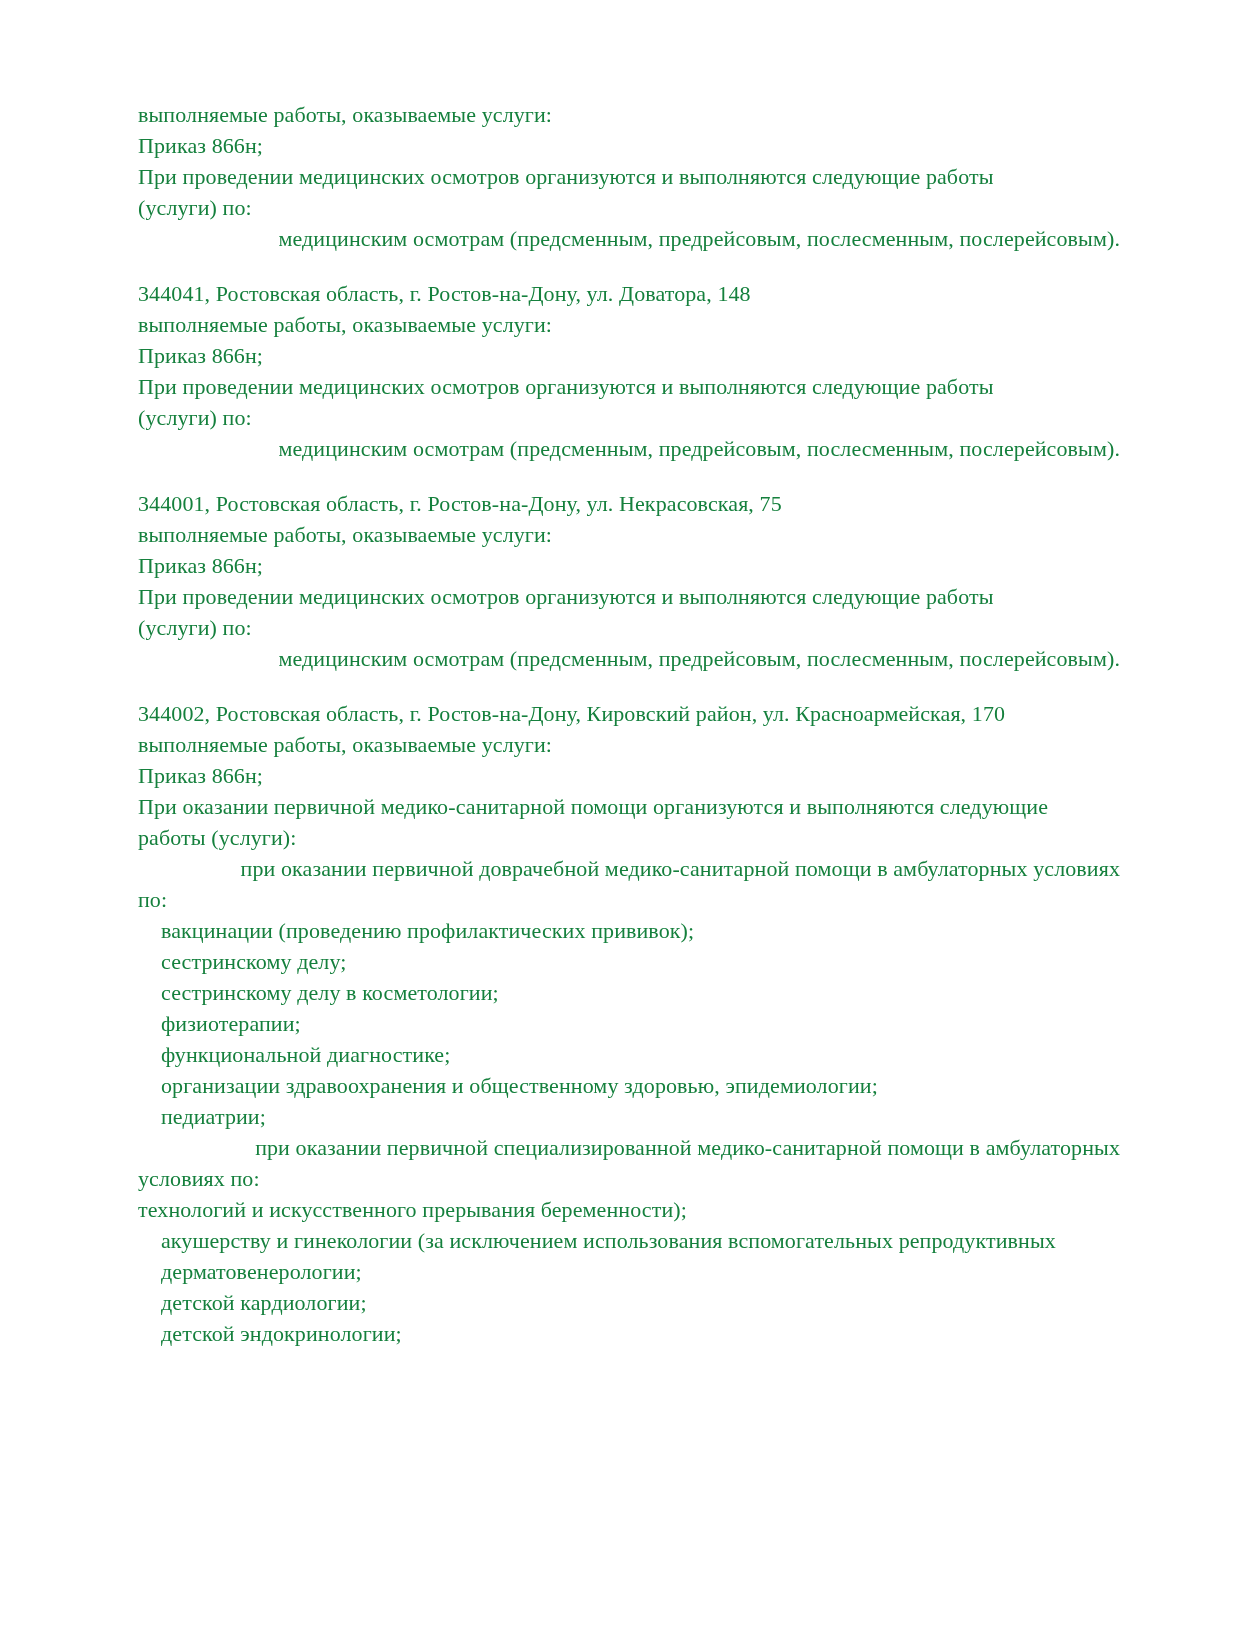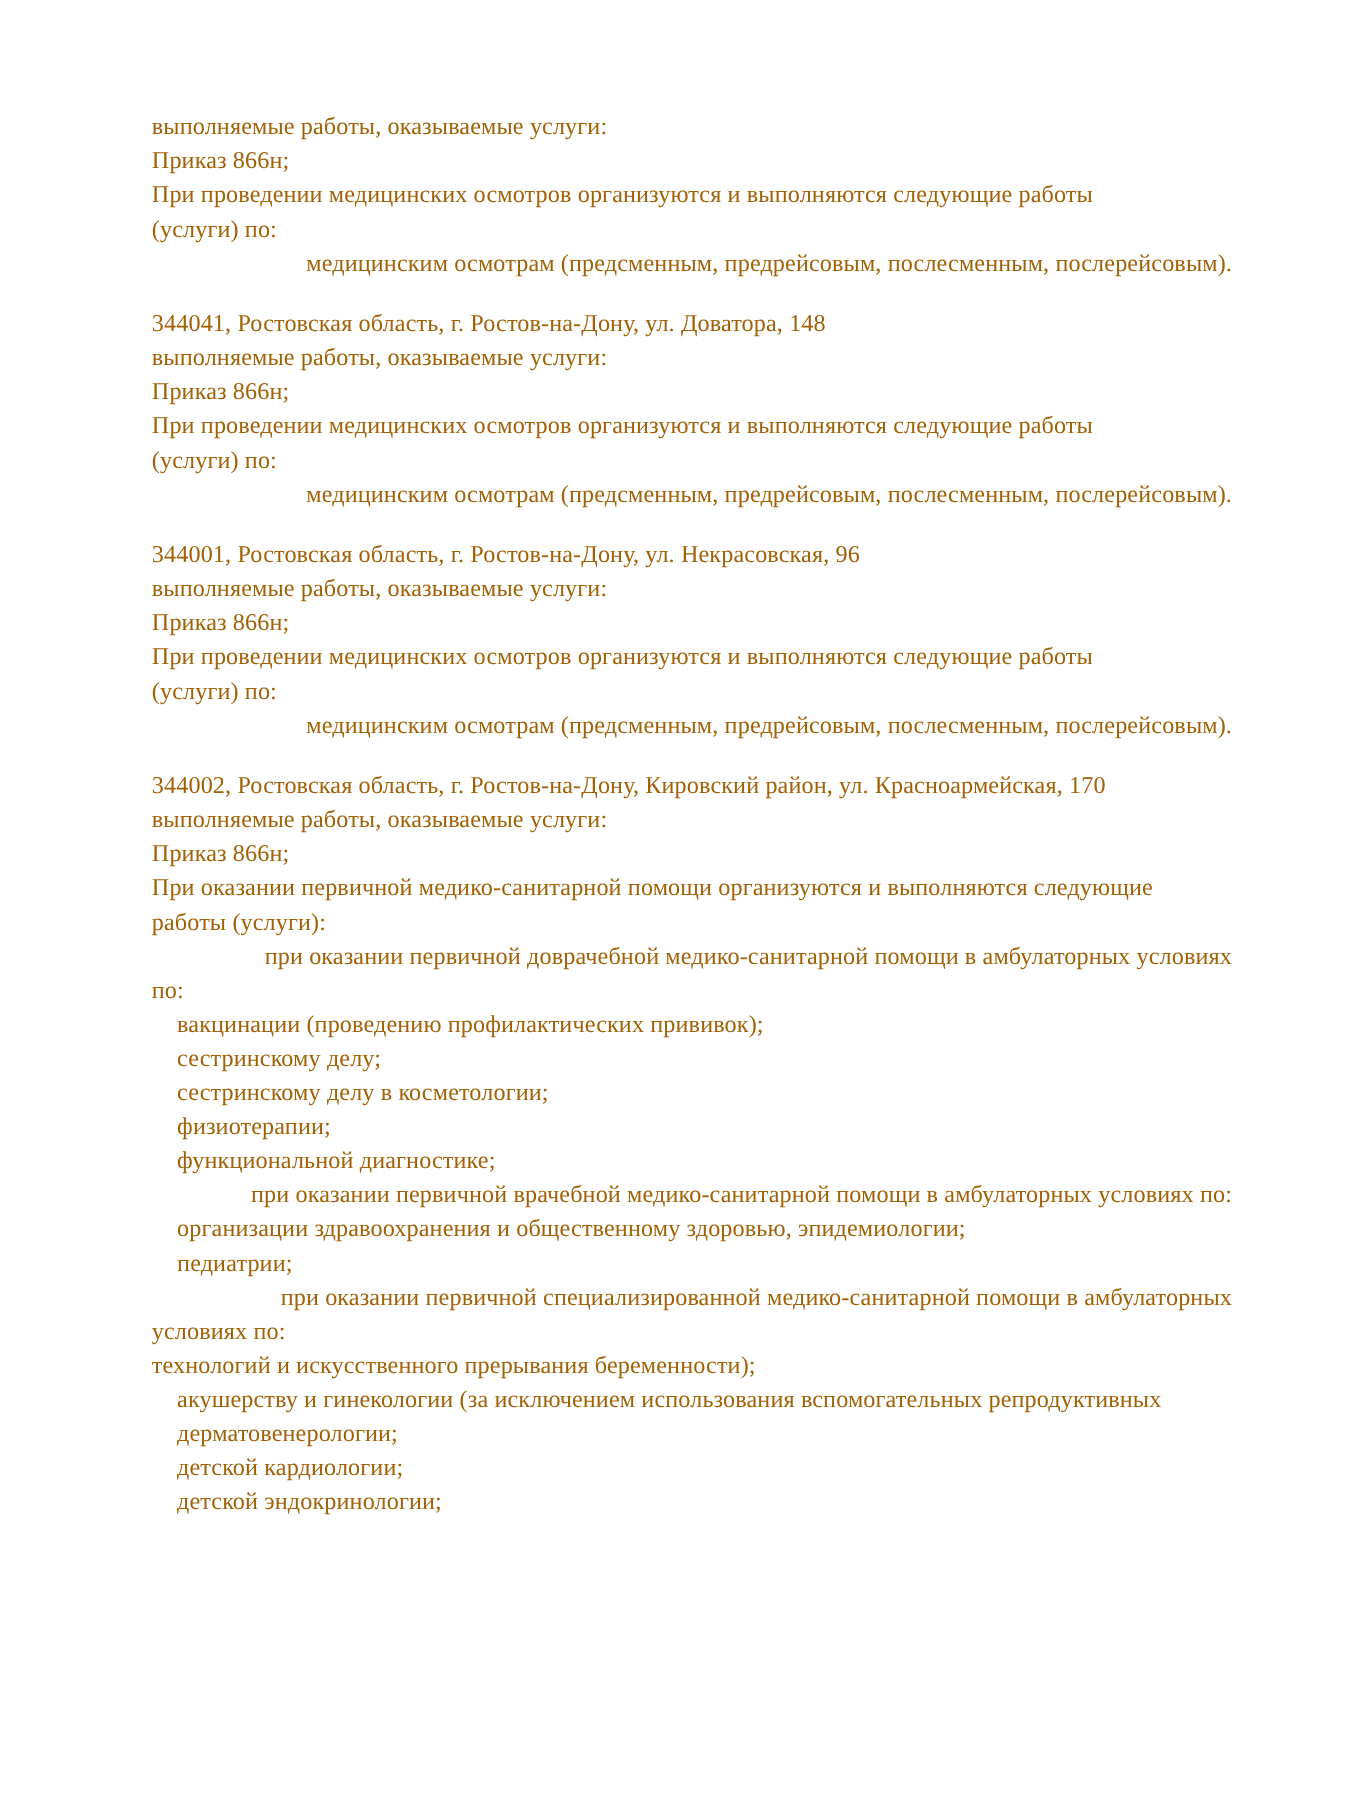--- a/index.html
+++ b/index.html
@@ -11,21 +11,21 @@
     position: relative;
     width: 1240px;
     height: 1650px;
     box-sizing: border-box;
     background: #ffffff;
     padding: 99px 120px 0 138px;
     overflow: hidden;
     font-family: "Liberation Serif", "DejaVu Serif", serif;
     font-size: 22px;
     line-height: 31px;
-    color: #a16207;
+    color: #15803d;
   }
   .block {
     margin: 0 0 24px 0;
   }
   .block:last-child {
     margin-bottom: 0;
   }
   .line {
     white-space: pre;
     letter-spacing: 0.1px;
@@ -48,41 +48,40 @@
       </div>
       <div class="block">
         <div class="line indent-0">344041, Ростовская область, г. Ростов-на-Дону, ул. Доватора, 148</div>
         <div class="line indent-0">выполняемые работы, оказываемые услуги:</div>
         <div class="line indent-0">Приказ 866н;</div>
         <div class="line indent-0">При проведении медицинских осмотров организуются и выполняются следующие работы</div>
         <div class="line indent-0">(услуги) по:</div>
         <div class="line indent-1">медицинским осмотрам (предсменным, предрейсовым, послесменным, послерейсовым).</div>
       </div>
       <div class="block">
-        <div class="line indent-0">344001, Ростовская область, г. Ростов-на-Дону, ул. Некрасовская, 96</div>
+        <div class="line indent-0">344001, Ростовская область, г. Ростов-на-Дону, ул. Некрасовская, 75</div>
         <div class="line indent-0">выполняемые работы, оказываемые услуги:</div>
         <div class="line indent-0">Приказ 866н;</div>
         <div class="line indent-0">При проведении медицинских осмотров организуются и выполняются следующие работы</div>
         <div class="line indent-0">(услуги) по:</div>
         <div class="line indent-1">медицинским осмотрам (предсменным, предрейсовым, послесменным, послерейсовым).</div>
       </div>
       <div class="block">
         <div class="line indent-0">344002, Ростовская область, г. Ростов-на-Дону, Кировский район, ул. Красноармейская, 170</div>
         <div class="line indent-0">выполняемые работы, оказываемые услуги:</div>
         <div class="line indent-0">Приказ 866н;</div>
         <div class="line indent-0">При оказании первичной медико-санитарной помощи организуются и выполняются следующие</div>
         <div class="line indent-0">работы (услуги):</div>
         <div class="line indent-1">при оказании первичной доврачебной медико-санитарной помощи в амбулаторных условиях</div>
         <div class="line indent-0">по:</div>
         <div class="line indent-2">вакцинации (проведению профилактических прививок);</div>
         <div class="line indent-2">сестринскому делу;</div>
         <div class="line indent-2">сестринскому делу в косметологии;</div>
         <div class="line indent-2">физиотерапии;</div>
         <div class="line indent-2">функциональной диагностике;</div>
-        <div class="line indent-1">при оказании первичной врачебной медико-санитарной помощи в амбулаторных условиях по:</div>
         <div class="line indent-2">организации здравоохранения и общественному здоровью, эпидемиологии;</div>
         <div class="line indent-2">педиатрии;</div>
         <div class="line indent-1">при оказании первичной специализированной медико-санитарной помощи в амбулаторных</div>
         <div class="line indent-0">условиях по:</div>
         <div class="line indent-0">технологий и искусственного прерывания беременности);</div>
         <div class="line indent-2">акушерству и гинекологии (за исключением использования вспомогательных репродуктивных</div>
         <div class="line indent-2">дерматовенерологии;</div>
         <div class="line indent-2">детской кардиологии;</div>
         <div class="line indent-2">детской эндокринологии;</div>
       </div>

